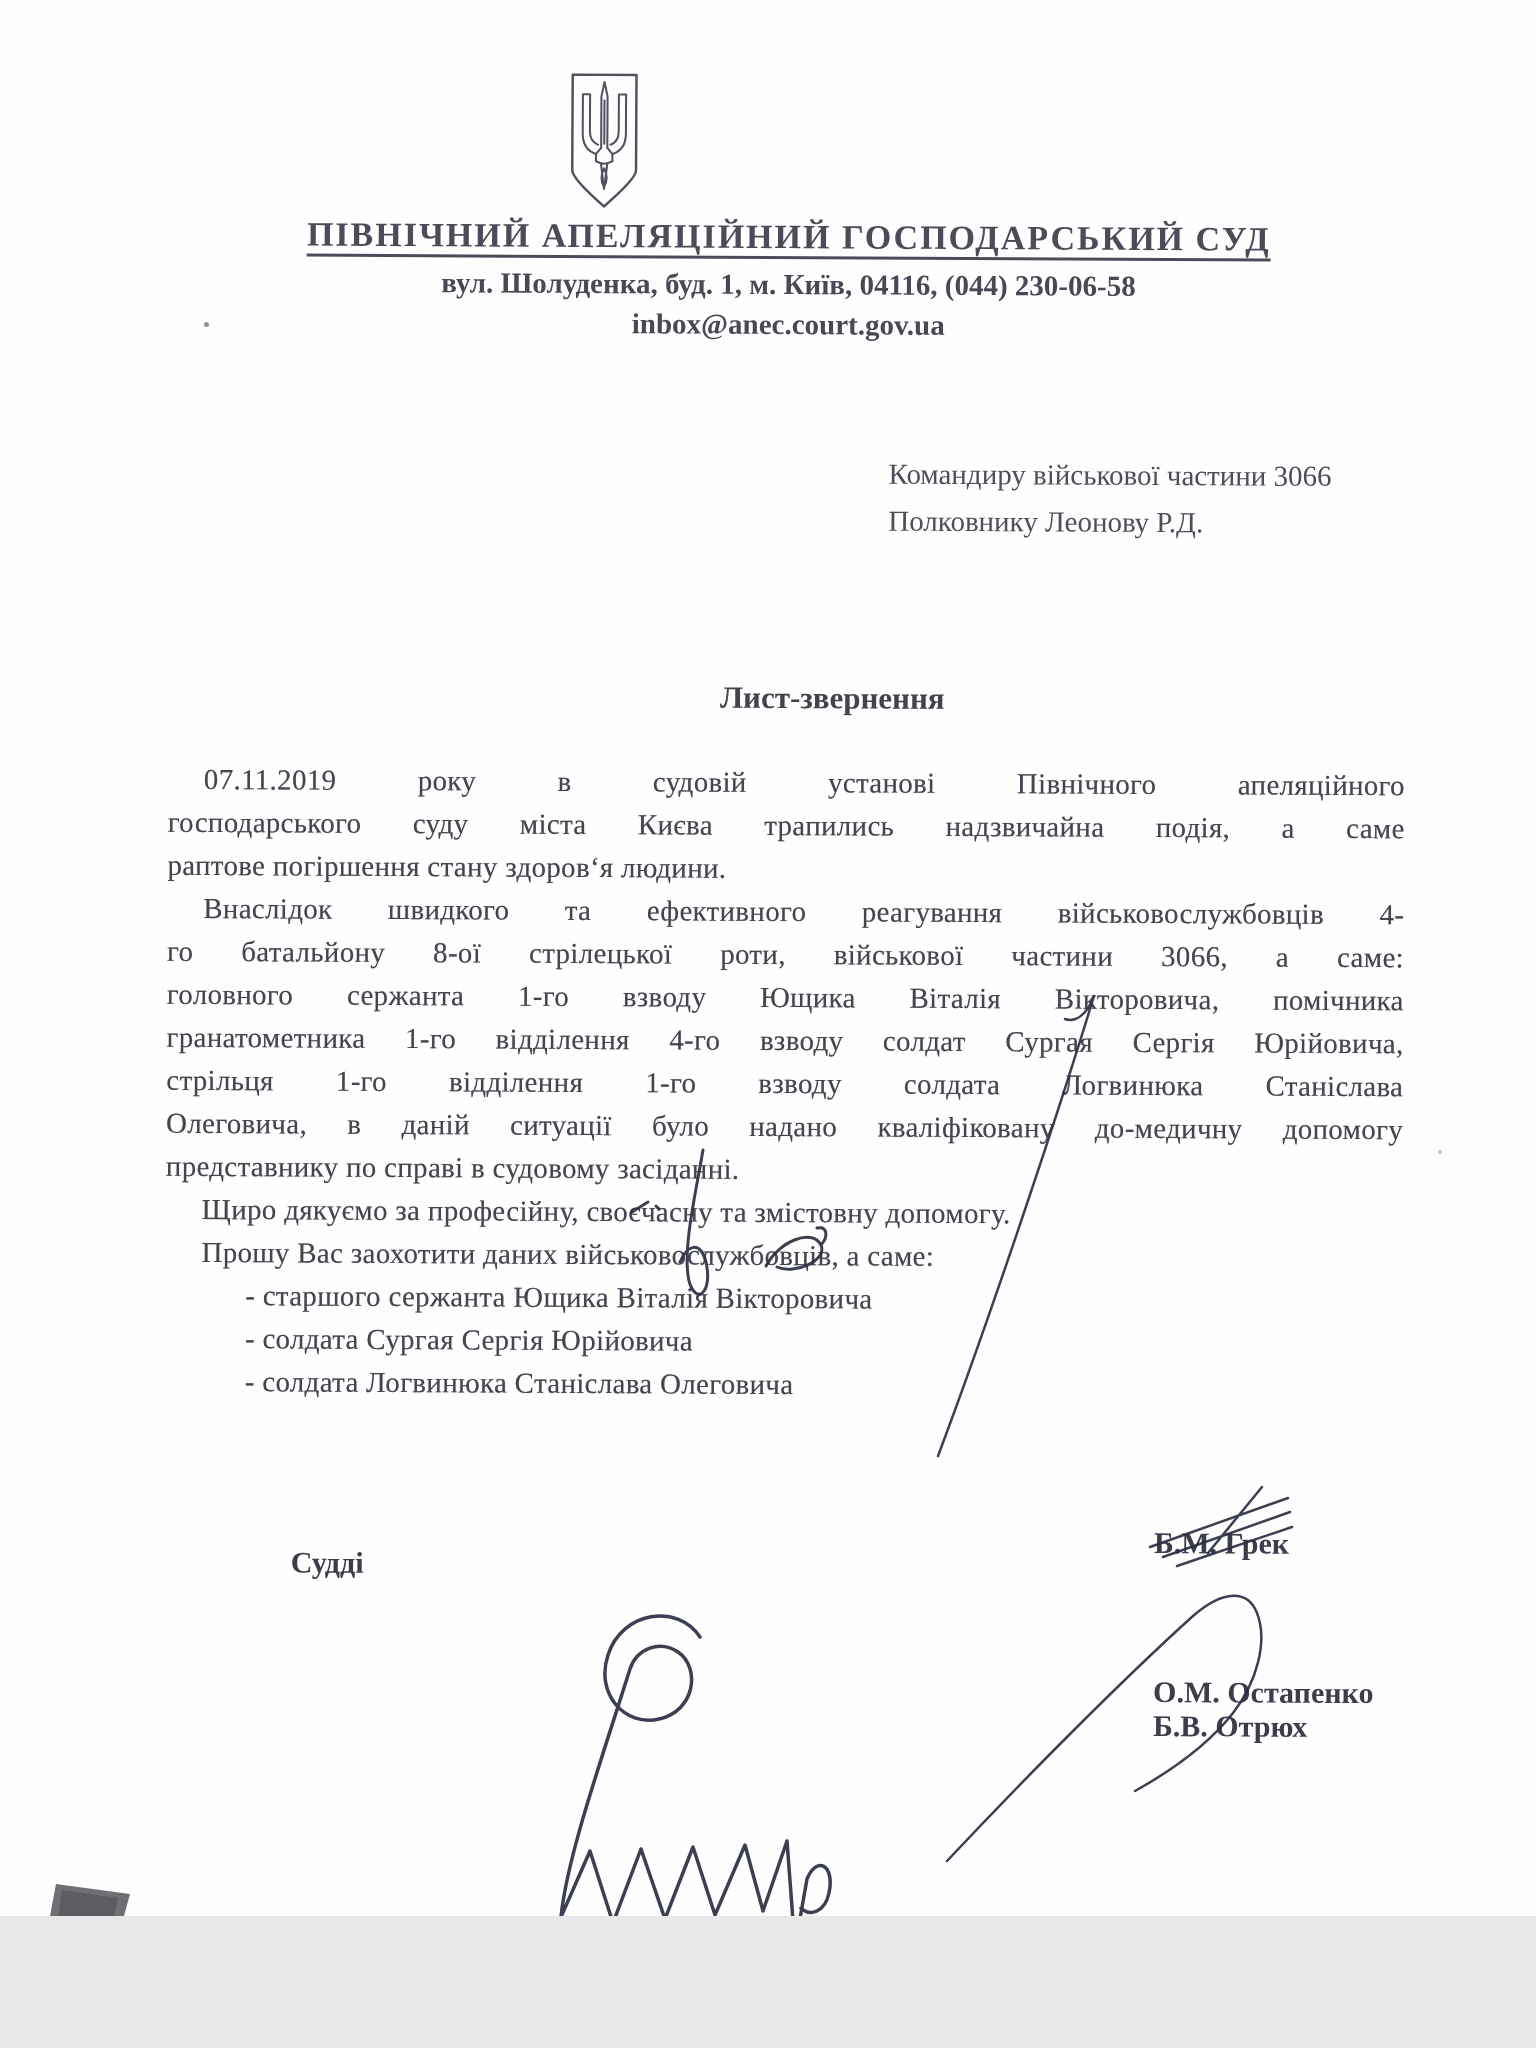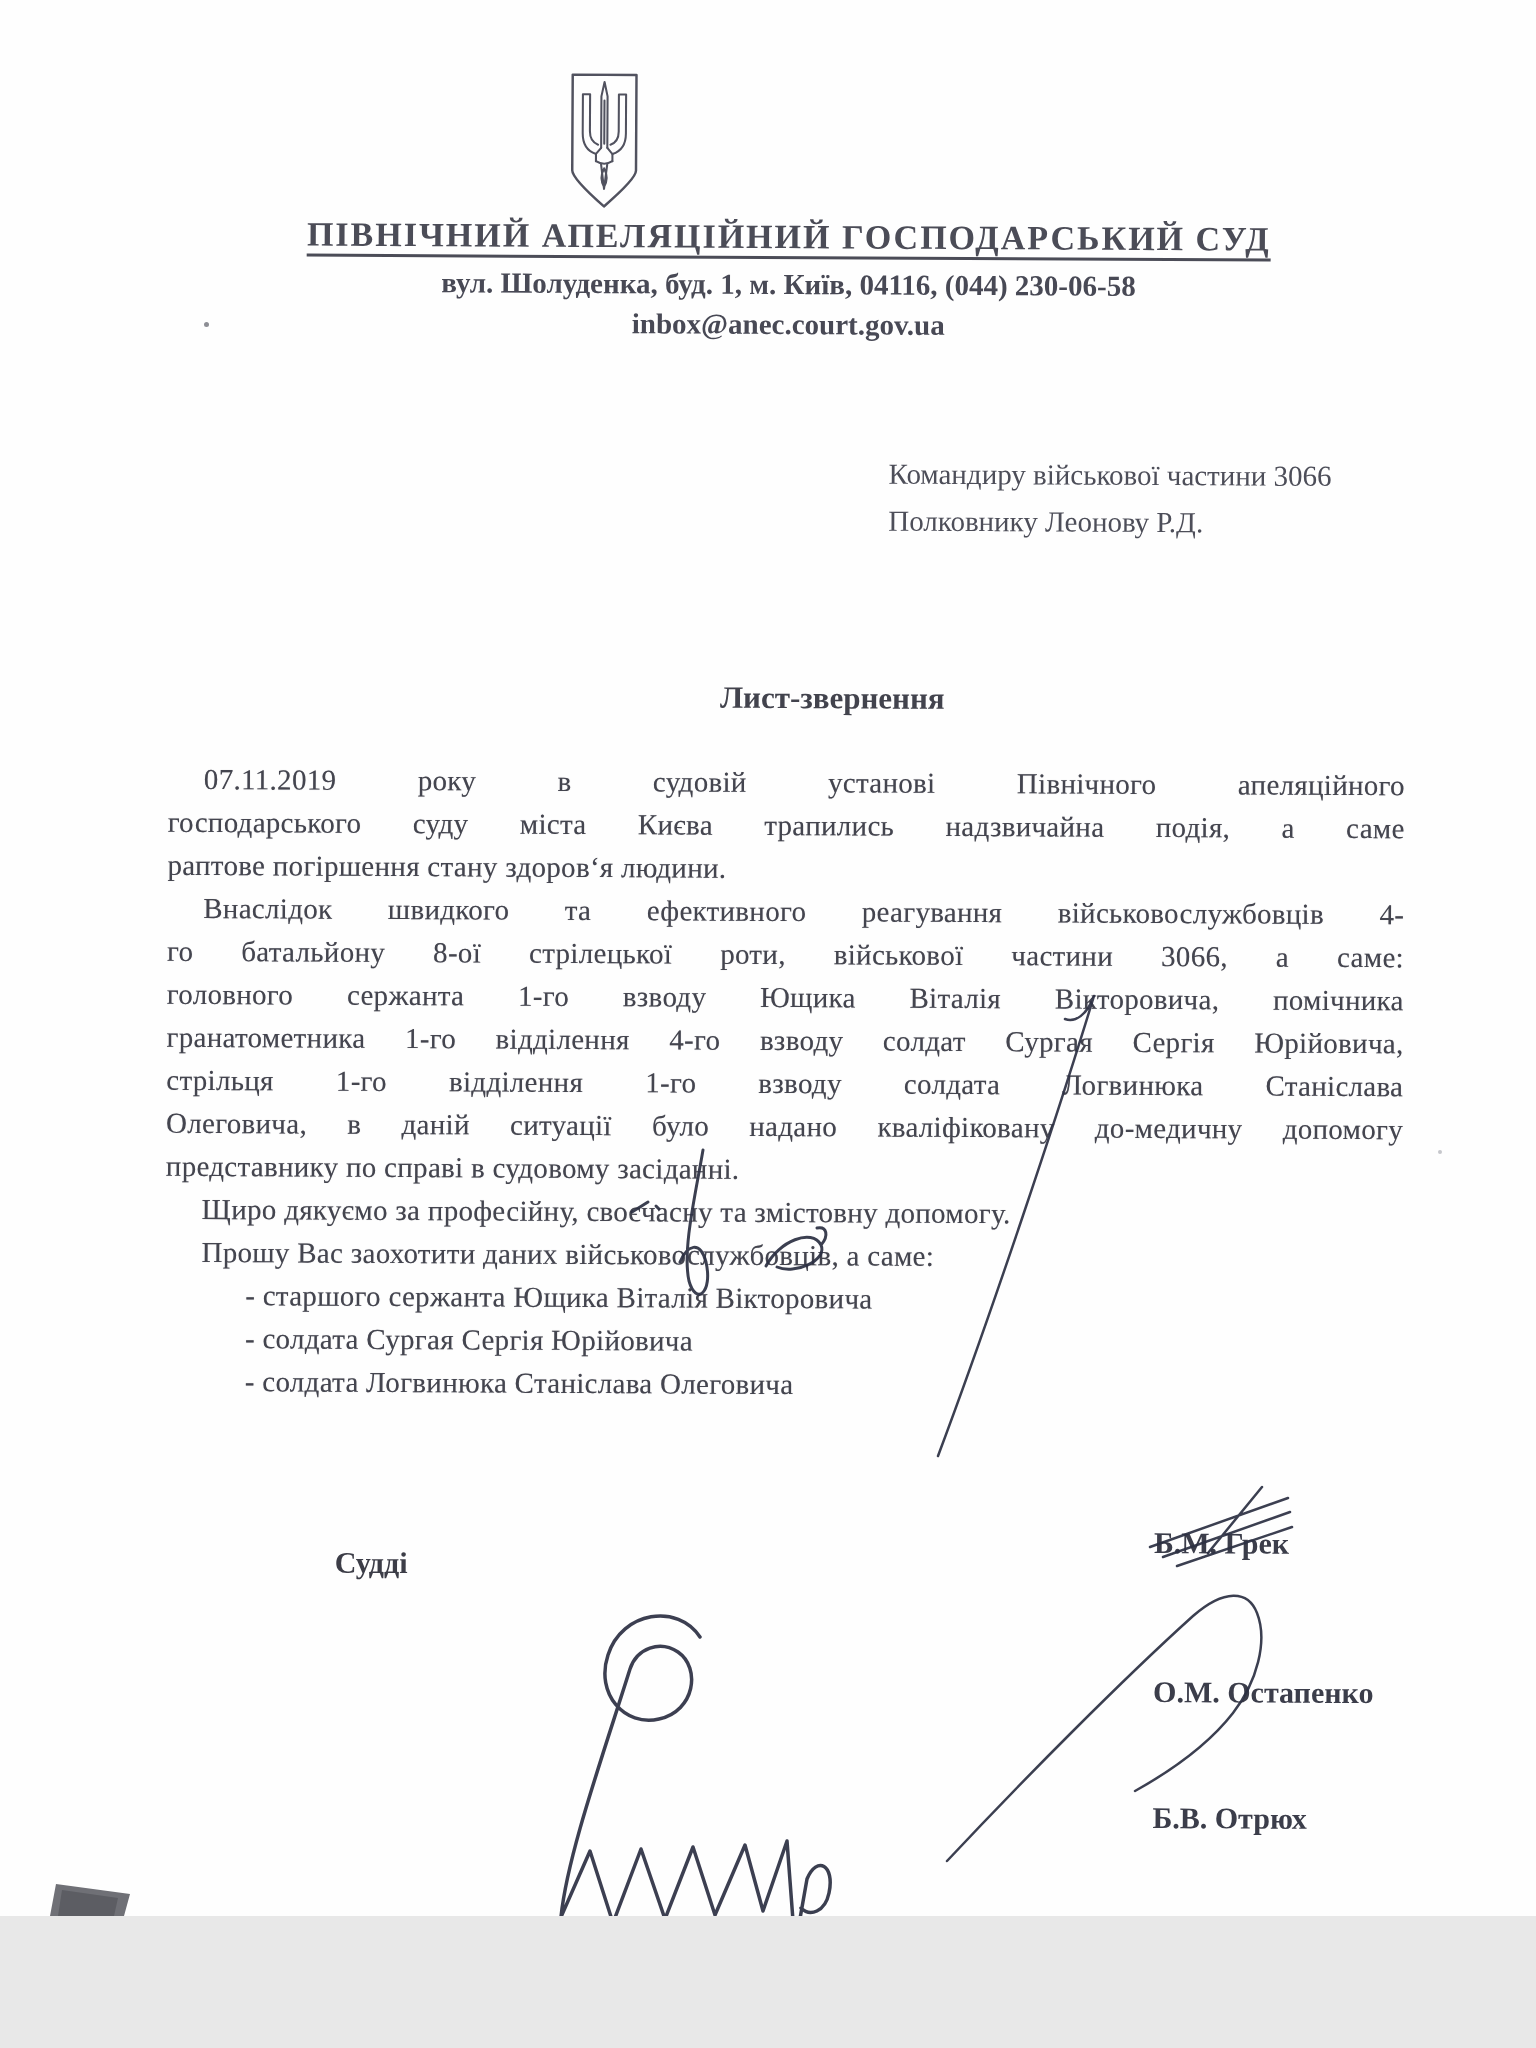--- a/index.html
+++ b/index.html
@@ -31,25 +31,25 @@
     font-size:31px;font-weight:bold;color:#42434d;}
   .body-block{
     position:absolute;left:168px;top:761px;width:1237px;
     font-size:29px;letter-spacing:0.3px;
     text-shadow:0 0 0.7px rgba(64,65,76,.45);
   }
   .bline{line-height:43px;text-align:justify;text-align-last:justify;white-space:normal;}
   .bline.first{text-indent:36px;}
   .bline.end{text-align:left;text-align-last:left;}
   .bline.listed{text-align:left;text-align-last:left;padding-left:80px;}
-  .sig-label{position:absolute;left:295px;top:1548px;font-size:30px;font-weight:bold;color:#3c3d47;margin-left:44px;}
+  .sig-label{position:absolute;left:295px;top:1548px;font-size:30px;font-weight:bold;color:#3c3d47;}
   .signer{position:absolute;left:1158px;font-size:30px;font-weight:bold;color:#3b3d4a;}
   .signer.s0{top:1524px;}
   .signer.s1{top:1673px;}
-  .signer.s2{top:1799px;}
+  .signer.s2{top:1707px;}
   .sig-overlay{position:absolute;left:0;top:0;width:1536px;height:2048px;pointer-events:none;}
   .speck1{position:absolute;left:204px;top:322px;width:5px;height:5px;border-radius:50%;background:#8d8e95;}
   .speck2{position:absolute;left:1438px;top:1150px;width:4px;height:4px;border-radius:50%;background:#c6c7cc;}
   .corner-artifact{position:absolute;left:0;bottom:0;width:160px;height:40px;}
 </style>
 </head>
 <body>
 
 <div class="page">
   <div class="content">

